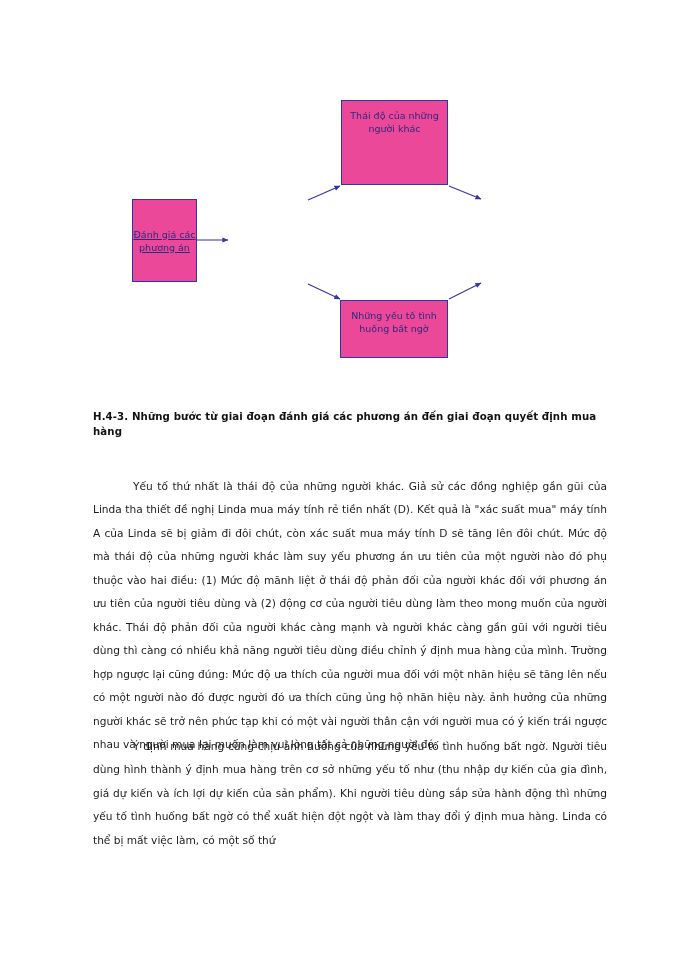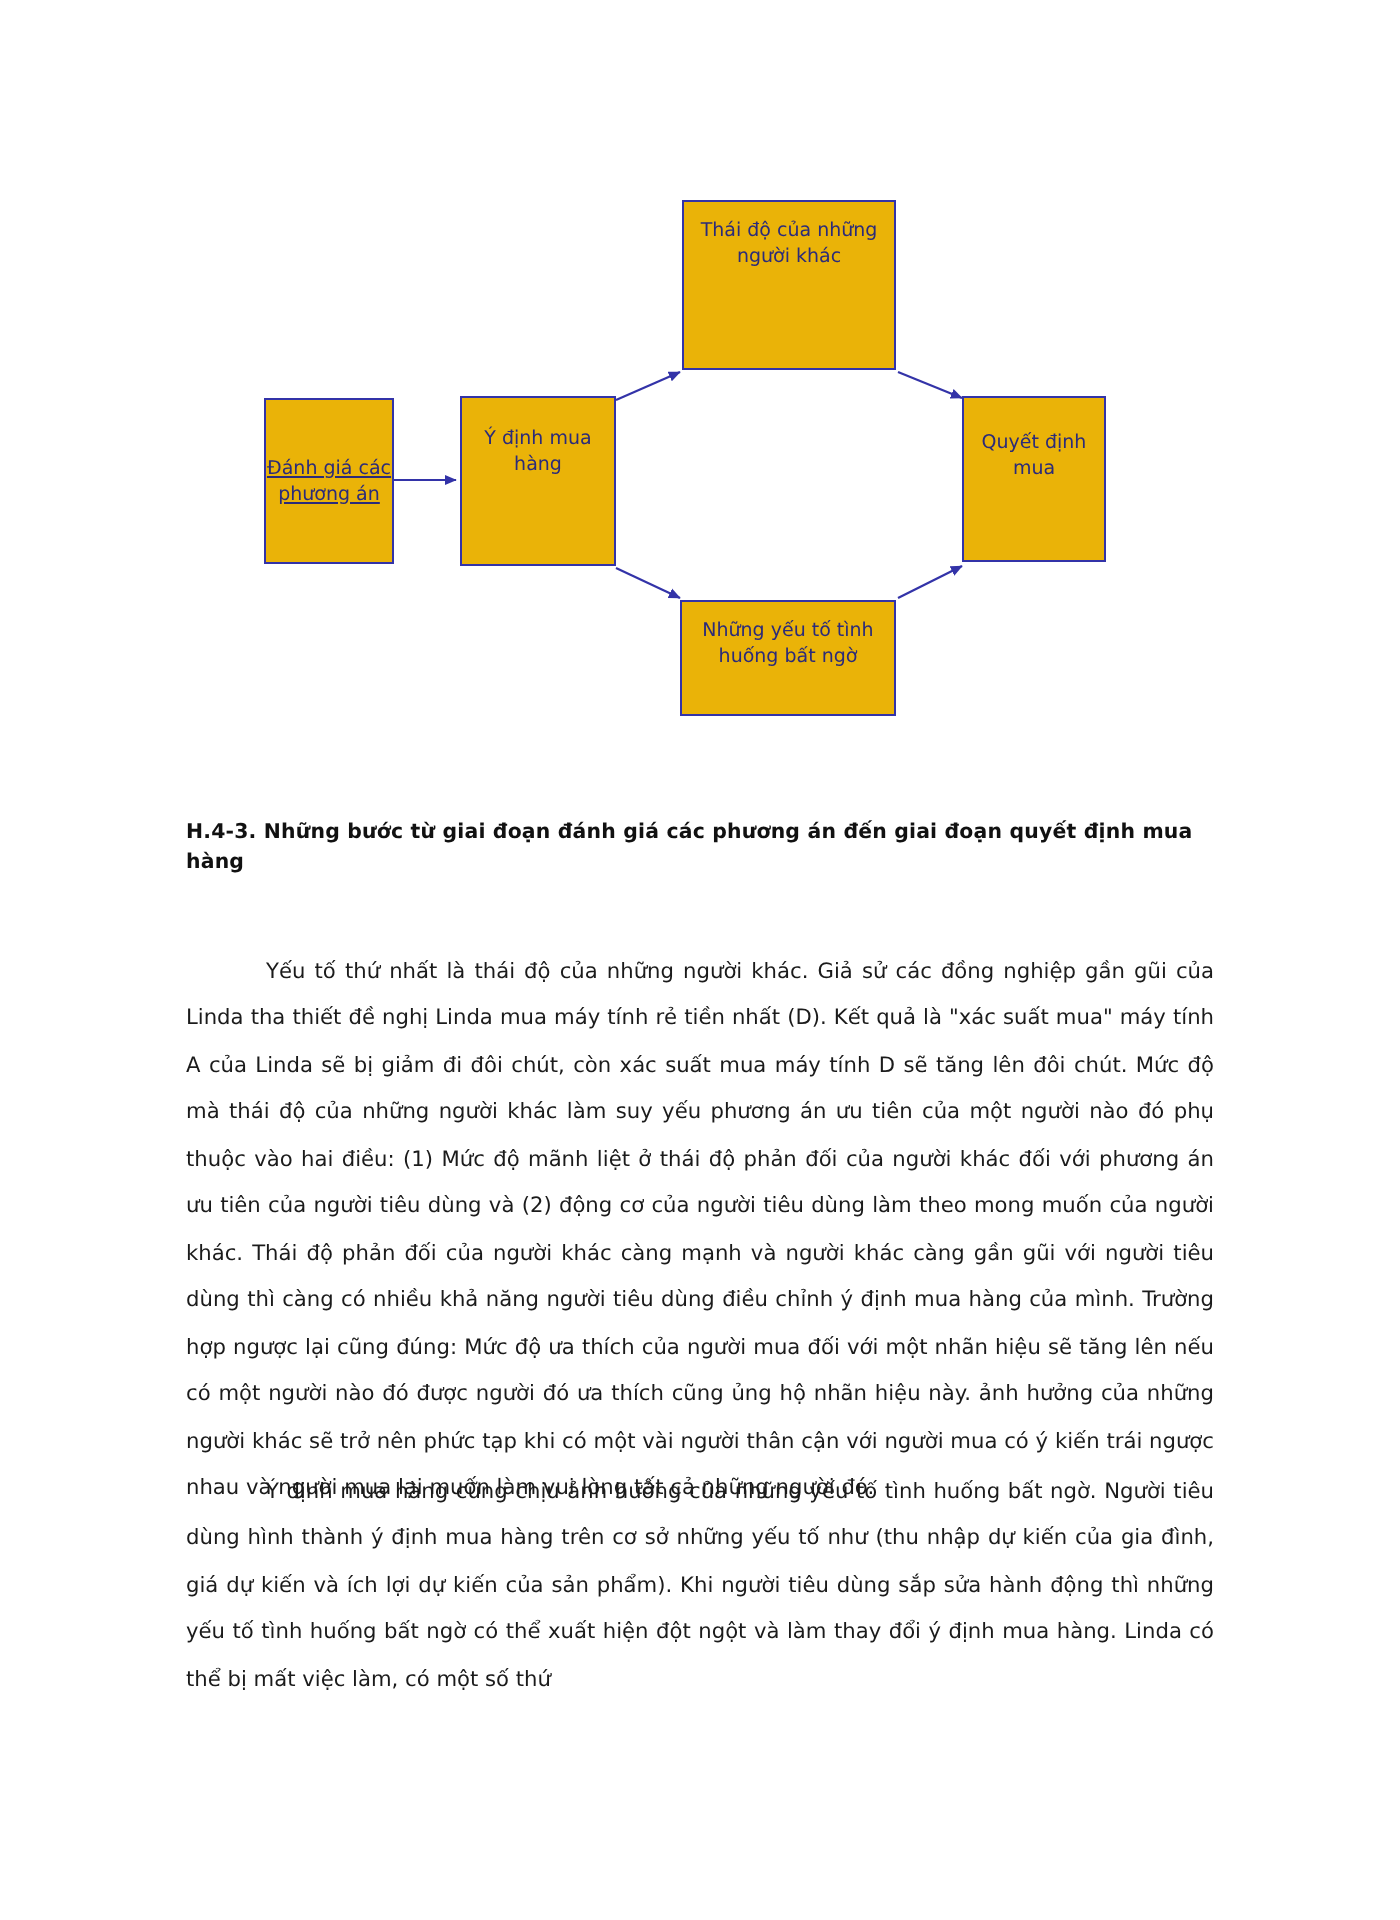--- a/index.html
+++ b/index.html
@@ -32,21 +32,21 @@
   }
   #diagram svg {
     position: absolute;
     left: 0;
     top: 0;
   }
   .dg-box {
     position: absolute;
     box-sizing: border-box;
     border: 1px solid #3333a8;
-    background: #eab308;
+    background: #ec4899;
     color: #2b2b7a;
     font-family: "DejaVu Sans", "Liberation Sans", sans-serif;
     font-size: 9.5px;
     line-height: 13px;
     text-align: center;
     display: flex;
     justify-content: center;
     z-index: 2;
   }
   .dg-box > span {
@@ -109,35 +109,29 @@
 
       <line x1="449" y1="186" x2="481" y2="199" stroke="#3333a8" stroke-width="1.1" marker-end="url(#arrowhead)"></line>
 
       <line x1="449" y1="299" x2="481" y2="283" stroke="#3333a8" stroke-width="1.1" marker-end="url(#arrowhead)"></line>
     </svg>
 
     <div class="dg-box" id="box-evaluate">
       <span>Đánh giá các phương án</span>
     </div>
 
-    <div class="dg-box" id="box-intent">
-      <span>Ý định mua hàng</span>
-    </div>
 
     <div class="dg-box" id="box-attitude">
       <span>Thái độ của những người khác</span>
     </div>
 
     <div class="dg-box" id="box-situational">
       <span>Những yếu tố tình huống bất ngờ</span>
     </div>
 
-    <div class="dg-box" id="box-decision">
-      <span>Quyết định mua</span>
-    </div>
   </div>
 
   <div id="caption">H.4-3. Những bước từ giai đoạn đánh giá các phương án đến giai đoạn quyết định mua hàng</div>
 
   <p class="para" id="para-1">Yếu tố thứ nhất là thái độ của những người khác. Giả sử các đồng nghiệp gần gũi của Linda tha thiết đề nghị Linda mua máy tính rẻ tiền nhất (D). Kết quả là "xác suất mua" máy tính A của Linda sẽ bị giảm đi đôi chút, còn xác suất mua máy tính D sẽ tăng lên đôi chút. Mức độ mà thái độ của những người khác làm suy yếu phương án ưu tiên của một người nào đó phụ thuộc vào hai điều: (1) Mức độ mãnh liệt ở thái độ phản đối của người khác đối với phương án ưu tiên của người tiêu dùng và (2) động cơ của người tiêu dùng làm theo mong muốn của người khác. Thái độ phản đối của người khác càng mạnh và người khác càng gần gũi với người tiêu dùng thì càng có nhiều khả năng người tiêu dùng điều chỉnh ý định mua hàng của mình. Trường hợp ngược lại cũng đúng: Mức độ ưa thích của người mua đối với một nhãn hiệu sẽ tăng lên nếu có một người nào đó được người đó ưa thích cũng ủng hộ nhãn hiệu này. ảnh hưởng của những người khác sẽ trở nên phức tạp khi có một vài người thân cận với người mua có ý kiến trái ngược nhau và người mua lại muốn làm vui lòng tất cả những người đó.</p>
 
   <p class="para" id="para-2">Ý định mua hàng cũng chịu ảnh hưởng của những yếu tố tình huống bất ngờ. Người tiêu dùng hình thành ý định mua hàng trên cơ sở những yếu tố như (thu nhập dự kiến của gia đình, giá dự kiến và ích lợi dự kiến của sản phẩm). Khi người tiêu dùng sắp sửa hành động thì những yếu tố tình huống bất ngờ có thể xuất hiện đột ngột và làm thay đổi ý định mua hàng. Linda có thể bị mất việc làm, có một số thứ</p>
 
 </div>
 

